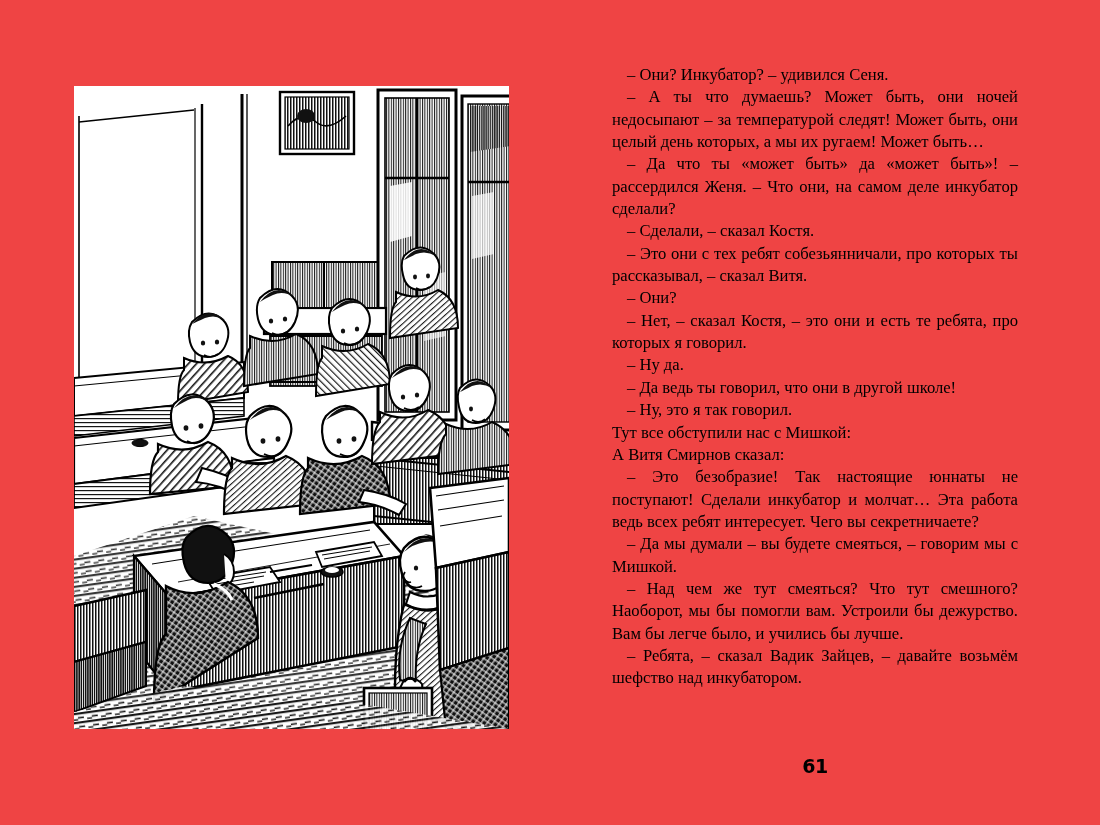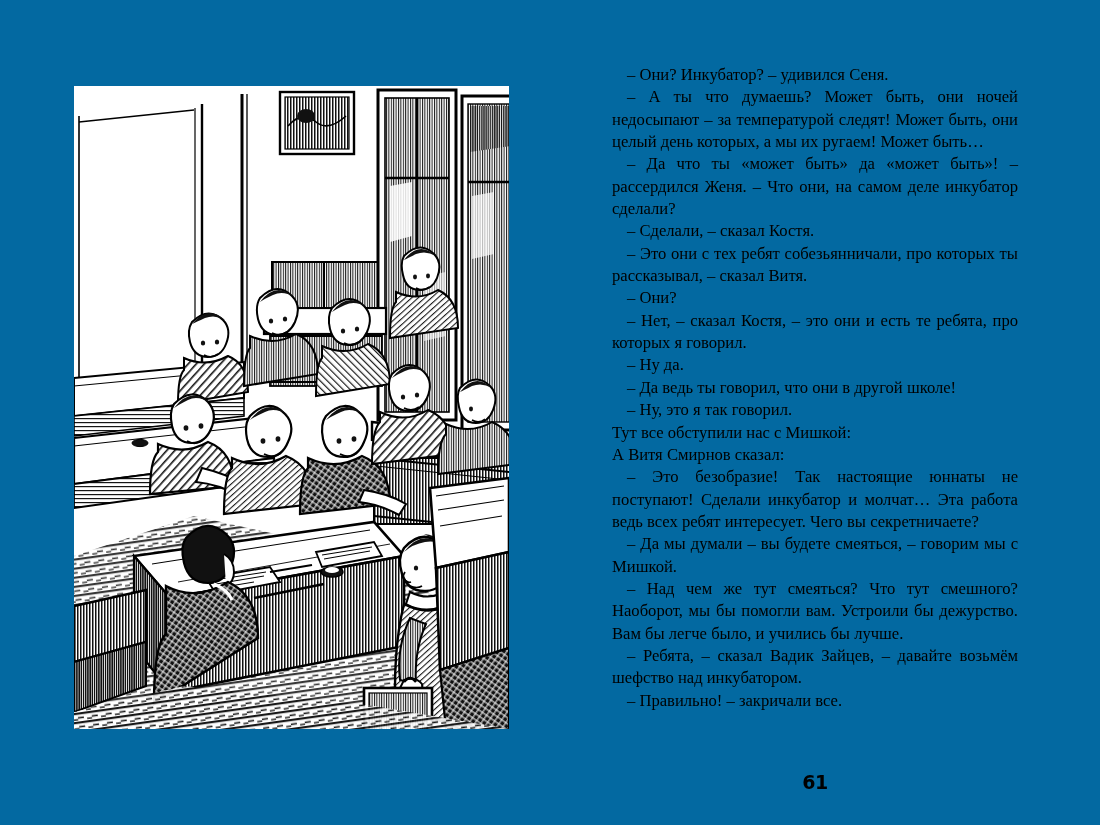--- a/index.html
+++ b/index.html
@@ -5,21 +5,21 @@
 <style>
   html, body {
     margin: 0;
     padding: 0;
     background: #ffffff;
   }
   #page {
     position: relative;
     width: 1100px;
     height: 825px;
-    background: #0369a1;
+    background: #ef4444;
     overflow: hidden;
     font-family: "Liberation Serif", "DejaVu Serif", serif;
   }
 
   
   #illustration {
     position: absolute;
     left: 74px;
     top: 86px;
     width: 435px;
@@ -53,21 +53,20 @@
     position: absolute;
     left: 612px;
     top: 755px;
     width: 406px;
     text-align: center;
     font-family: "DejaVu Sans", "Liberation Sans", sans-serif;
     font-weight: bold;
     font-size: 19px;
     letter-spacing: -0.5px;
     color: #000000;
-    margin-top: 16px;
   }
 </style>
 </head>
 <body>
 
 <div id="page">
 
   <div id="illustration">
     <svg viewBox="0 0 435 643" xmlns="http://www.w3.org/2000/svg" shape-rendering="geometricPrecision">
       <defs>
@@ -383,18 +382,17 @@
       <p>– Нет, – сказал Костя, – это они и есть те ребята, про которых я говорил.</p>
       <p>– Ну да.</p>
       <p>– Да ведь ты говорил, что они в другой школе!</p>
       <p>– Ну, это я так говорил.</p>
       <p class="noindent">Тут все обступили нас с Мишкой:</p>
       <p class="noindent">А Витя Смирнов сказал:</p>
       <p>– Это безобразие! Так настоящие юннаты не поступают! Сделали инкубатор и молчат… Эта работа ведь всех ребят интересует. Чего вы секретничаете?</p>
       <p>– Да мы думали – вы будете смеяться, – говорим мы с Мишкой.</p>
       <p>– Над чем же тут смеяться? Что тут смешного? Наоборот, мы бы помогли вам. Устроили бы дежурство. Вам бы легче было, и учились бы лучше.</p>
       <p>– Ребята, – сказал Вадик Зайцев, – давайте возьмём шефство над инкубатором.</p>
-      <p>– Правильно! – закричали все.</p>
     </div>
 
   <div id="folio">61</div>
 
 </div>
 
 </body></html>

